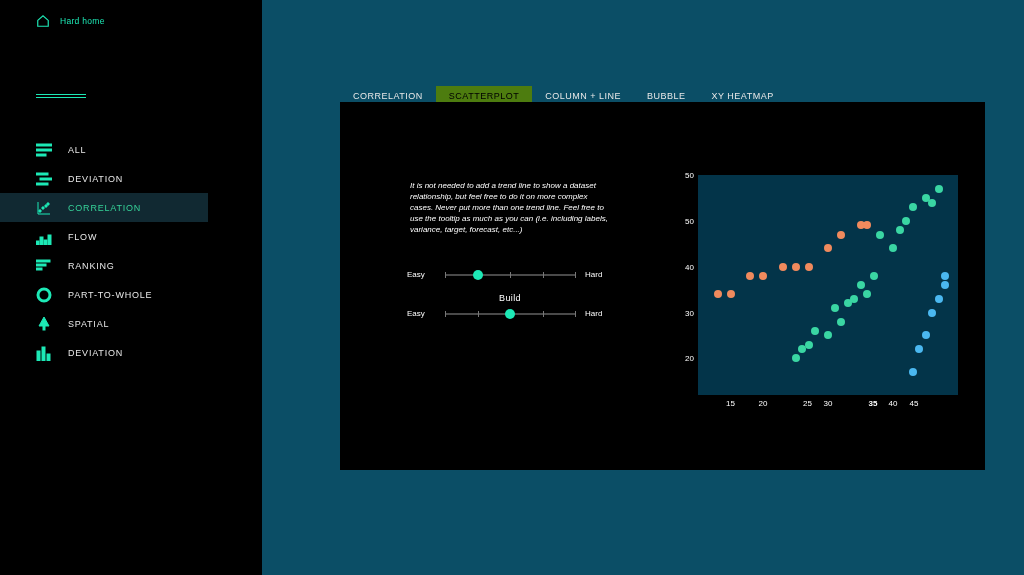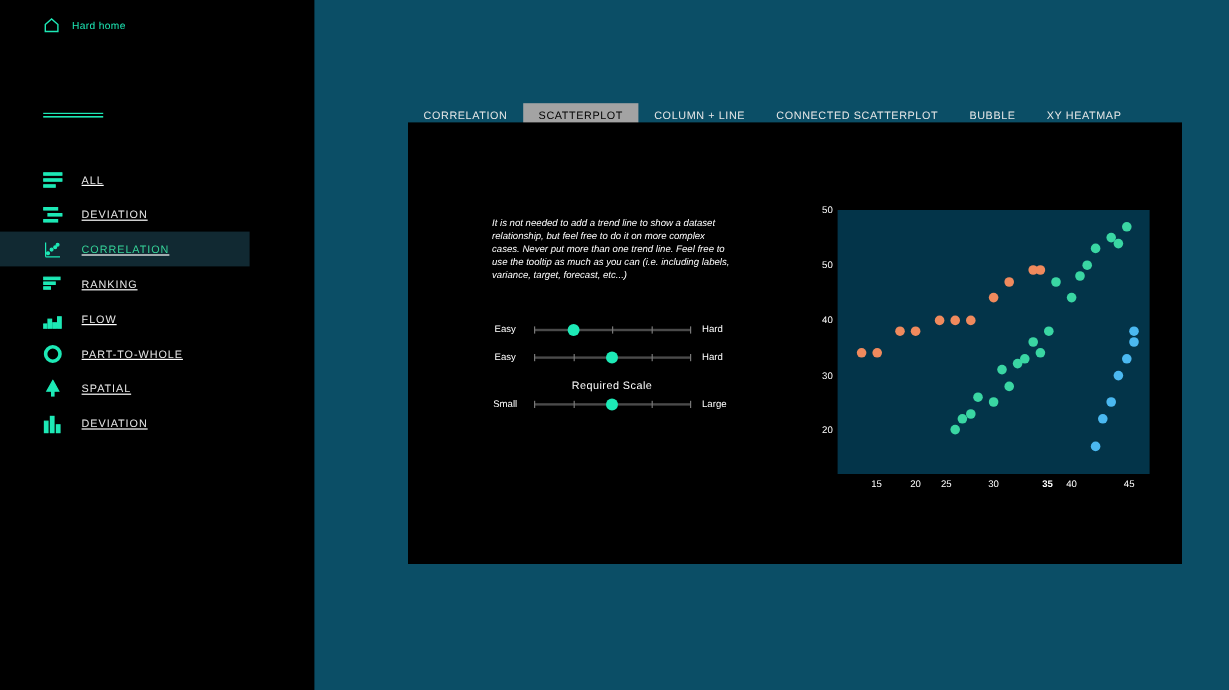--- a/index.html
+++ b/index.html
@@ -12,56 +12,56 @@
   }
   #back-home { position:absolute; left:36px; top:14px; display:flex; align-items:center; gap:10px; }
   #back-home svg { width:14px; height:14px; stroke:#36d399; fill:none; stroke-width:2; }
   #back-home span { font-size:8.5px; letter-spacing:0.3px; color:#1de9b6; }
   #page-title { position:absolute; left:36px; top:72px; font-size:16px; font-weight:700; letter-spacing:1.2px; color:#fff; }
   .title-underline {
     position:absolute; left:36px; top:94px; width:50px; height:4px;
     background: linear-gradient(#1de9b6 1px, transparent 1px, transparent 3px, #1de9b6 3px, #1de9b6 4px, transparent 4px);
   }
 
-  #nav { position:absolute; top:135px; left:0; width:208px;text-decoration:underline; }
+  #nav { position:absolute; top:135px; left:0; width:208px; }
   .nav-item {
     height:29px; display:flex; align-items:center; padding-left:36px;
     font-size:9px; letter-spacing:0.8px; color:#e8e8e8; cursor:pointer;
   }
   .nav-item.active { background:#112932; color:#36d399; }
   .nav-item .icon { width:18px; height:16px; margin-right:14px; display:inline-block; }
   .nav-item svg { width:16px; height:16px; stroke:#1de9b6; fill:#1de9b6; }
 
   
   #tabs {
     position:absolute; left:340px; top:86px; display:flex;
     font-size:9px; letter-spacing:0.5px; color:#e8e8e8;
   }
   .tab { padding:5px 13px; cursor:pointer; white-space:nowrap; }
-  .tab.active { background:#a3a3a3; color:#000;text-align:center; }
+  .tab.active { background:#4d7c0f; color:#000;text-align:center; }
 
   
   #panel {
     position:absolute; left:340px; top:102px; width:645px; height:368px;
     background:#000;
   }
 
   
   #desc {
     position:absolute; left:70px; top:78px; width:200px;
     font-size:8px; line-height:11px; color:#fff;font-style:italic;
   }
 
   
   #attrs { position:absolute; left:50px; top:168px; width:240px; }
   .attr { margin-bottom:14px; text-align:center; }
   .attr-name { font-size:9px; letter-spacing:0.4px; color:#fff; margin-bottom:6px; }
   .attr-row { display:flex; align-items:center; justify-content:center; gap:10px; }
   .attr-min, .attr-max { font-size:8px; color:#fff; width:28px; }
-  .attr-min { text-align:center; }
+  .attr-min { text-align:left; }
   .attr-max { text-align:left; }
   .attr-track {
     position:relative; width:130px; height:2px; background:#4a4a4a;
   }
   .attr-track .tick {
     position:absolute; top:-2px; width:1px; height:6px; background:#777;
   }
   .attr-track .tick.t0 { left:0%; } .attr-track .tick.t1 { left:25%; }
   .attr-track .tick.t2 { left:50%; } .attr-track .tick.t3 { left:75%; }
   .attr-track .tick.t4 { left:100%; }
@@ -128,41 +128,41 @@
             <circle cx="7" cy="8" r="1.2"></circle>
             <circle cx="10" cy="6" r="1.2"></circle>
             <circle cx="12" cy="4" r="1.2"></circle>
           </svg>
         </span>
         <span>CORRELATION</span>
       </div>
       <div class="nav-item">
         <span class="icon">
           <svg viewBox="0 0 16 16">
-            <rect y="2" width="14" height="2"></rect>
-            <rect y="6" width="10" height="2"></rect>
-            <rect y="10" width="6" height="2"></rect>
-          </svg>
-        </span>
-        <span>RANKING</span>
-      </div>
-      <div class="nav-item">
-        <span class="icon">
-          <svg viewBox="0 0 16 16">
             <rect x="0" y="12" width="3" height="4"></rect>
             <rect x="4" y="8" width="3" height="8"></rect>
             <rect x="8" y="11" width="3" height="5"></rect>
             <rect x="12" y="6" width="3" height="10"></rect>
           </svg>
         </span>
         <span>FLOW</span>
       </div>
       <div class="nav-item">
         <span class="icon">
           <svg viewBox="0 0 16 16">
+            <rect y="2" width="14" height="2"></rect>
+            <rect y="6" width="10" height="2"></rect>
+            <rect y="10" width="6" height="2"></rect>
+          </svg>
+        </span>
+        <span>RANKING</span>
+      </div>
+      <div class="nav-item">
+        <span class="icon">
+          <svg viewBox="0 0 16 16">
             <circle cx="8" cy="8" r="6" fill="none" stroke="#1de9b6" stroke-width="3"></circle>
           </svg>
         </span>
         <span>PART-TO-WHOLE</span>
       </div>
       <div class="nav-item">
         <span class="icon">
           <svg viewBox="0 0 16 16">
             <polygon points="8,1 13,10 3,10"></polygon>
             <rect x="7" y="10" width="2" height="4"></rect>
@@ -180,21 +180,20 @@
         </span>
         <span>DEVIATION</span>
       </div>
     </div>
 </div>
 
 <div id="tabs">
     <div class="tab">CORRELATION</div>
     <div class="tab active">SCATTERPLOT</div>
     <div class="tab">COLUMN + LINE</div>
-    <div class="tab">CONNECTED SCATTERPLOT</div>
     <div class="tab">BUBBLE</div>
     <div class="tab">XY HEATMAP</div>
   </div>
 
 <div id="panel">
 
   <div id="desc">It is not needed to add a trend line to show a dataset relationship, but feel free to do it on more complex cases. Never put more than one trend line. Feel free to use the tooltip as much as you can (i.e. including labels, variance, target, forecast, etc...)</div>
 
   <div id="attrs">
       <div class="attr">
@@ -205,46 +204,32 @@
             <span class="tick t1"></span>
             <span class="tick t2"></span>
             <span class="tick t3"></span>
             <span class="tick t4"></span>
             <span class="attr-handle" style="left:25%"></span>
           </span>
           <span class="attr-max">Hard</span>
         </div>
       </div>
       <div class="attr">
+        <div class="attr-name">Build</div>
         <div class="attr-row">
           <span class="attr-min">Easy</span>
           <span class="attr-track">
             <span class="tick t0"></span>
             <span class="tick t1"></span>
             <span class="tick t2"></span>
             <span class="tick t3"></span>
             <span class="tick t4"></span>
             <span class="attr-handle" style="left:50%"></span>
           </span>
           <span class="attr-max">Hard</span>
-        </div>
-      </div>
-      <div class="attr">
-        <div class="attr-name">Required Scale</div>
-        <div class="attr-row">
-          <span class="attr-min">Small</span>
-          <span class="attr-track">
-            <span class="tick t0"></span>
-            <span class="tick t1"></span>
-            <span class="tick t2"></span>
-            <span class="tick t3"></span>
-            <span class="tick t4"></span>
-            <span class="attr-handle" style="left:50%"></span>
-          </span>
-          <span class="attr-max">Large</span>
         </div>
       </div>
     </div>
 
   <div id="chart">
     <div class="plot-area">
         <div class="dot series-a" style="left: 19.5px; top: 119.167px;"></div>
         <div class="dot series-a" style="left: 32.5px; top: 119.167px;"></div>
         <div class="dot series-a" style="left: 52px; top: 100.833px;"></div>
         <div class="dot series-a" style="left: 65px; top: 100.833px;"></div>
@@ -283,20 +268,20 @@
         <div class="dot series-c" style="left: 247px; top: 110px;"></div>
         <div class="dot series-c" style="left: 247px; top: 100.833px;"></div>
       </div>
   <div class="y-tick" style="top: 183.333px;">20</div>
       <div class="y-tick" style="top: 137.5px;">30</div>
       <div class="y-tick" style="top: 91.6667px;">40</div>
       <div class="y-tick" style="top: 45.8333px;">50</div>
       <div class="y-tick" style="top: 0px;">50</div>
       <div class="x-tick" style="left: 52.5px;">15</div>
       <div class="x-tick" style="left: 85px;">20</div>
-      <div class="x-tick" style="left: 105px; text-align: right;">25</div>
+      <div class="x-tick" style="left: 124px; text-align: right;">25</div>
       <div class="x-tick" style="left: 150px;">30</div>
       <div class="x-tick" style="left: 195px; font-weight: bold;">35</div>
       <div class="x-tick" style="left: 215px;">40</div>
-      <div class="x-tick" style="left: 263px;">45</div>
+      <div class="x-tick" style="left: 236px;">45</div>
     </div>
 
 </div>
 
 </body></html>

